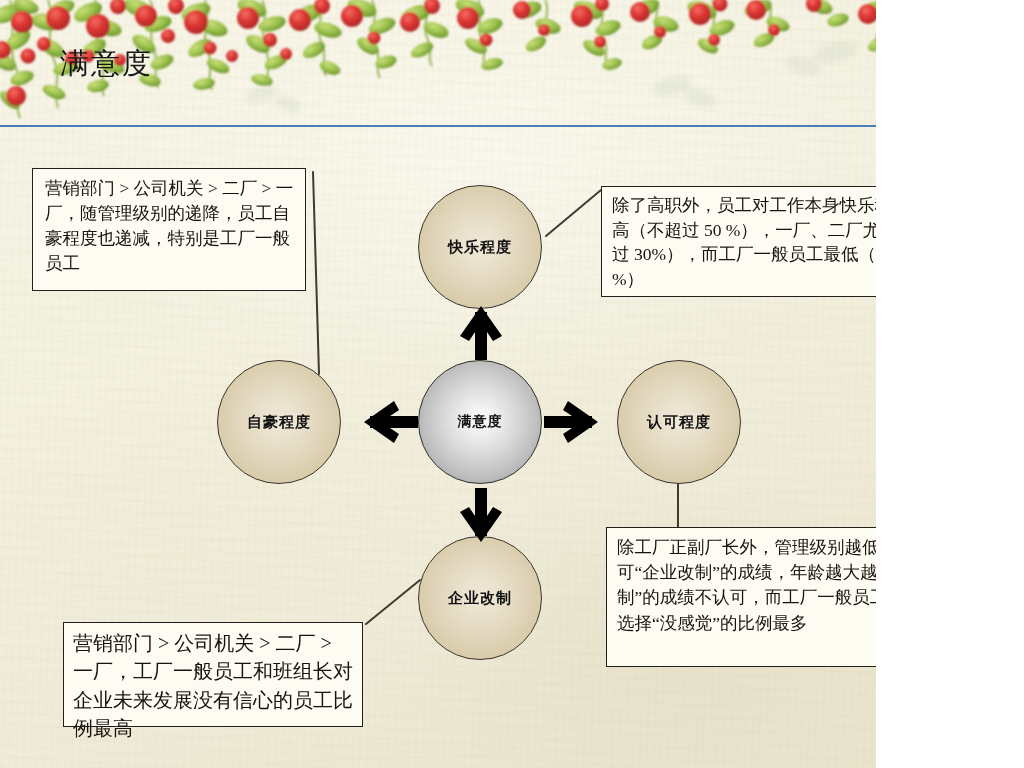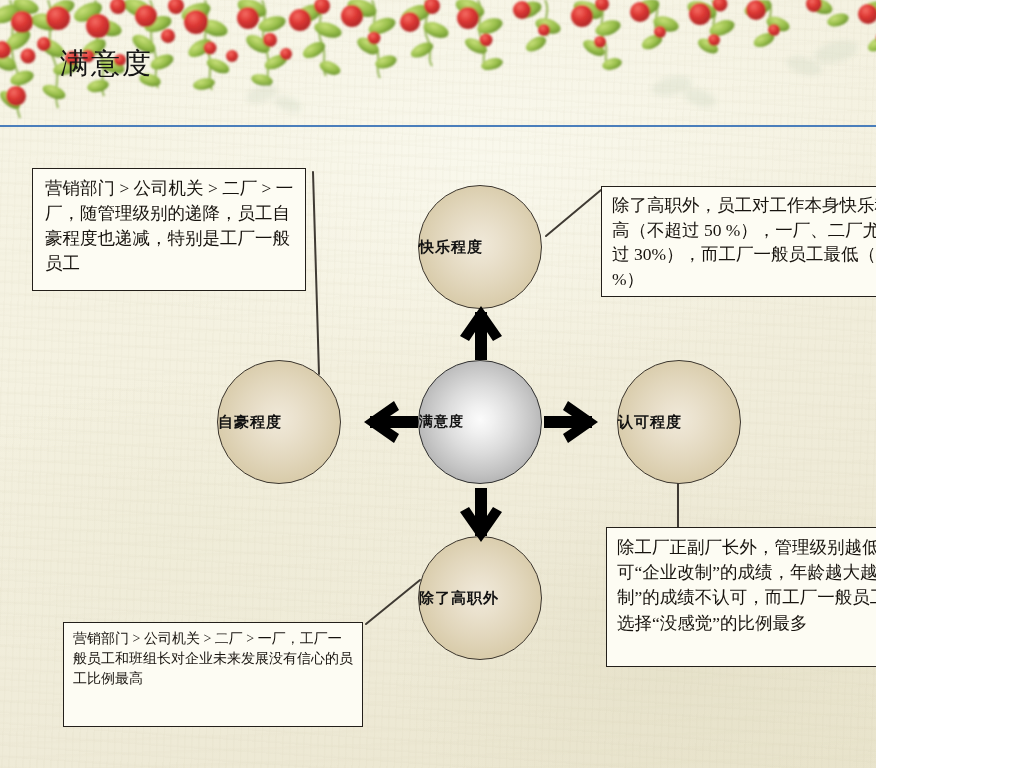--- a/index.html
+++ b/index.html
@@ -39,21 +39,21 @@
     position:absolute;left:0;top:125px;width:1024px;height:2px;
     background:#4a7ebb;z-index:5;
   }
 
   
   #diagram{position:absolute;left:0;top:128px;width:1024px;height:640px;}
 
   .node{
     position:absolute;border-radius:50%;
     border:1.6px solid #3a342c;
-    display:flex;align-items:center;justify-content:flex-start;
+    display:flex;align-items:center;justify-content:center;
     font-family:"DejaVu Sans","Liberation Sans",sans-serif;
     color:#111;text-align:center;line-height:1.1;
     box-sizing:border-box;z-index:4;
   }
   .node-satellite{
     width:124px;height:124px;font-size:15px;font-weight:bold;letter-spacing:1px;
     background:
       radial-gradient(circle at 50% 48%, #f0e9d9 0%, #eae1cd 22%, #e2d7bd 46%, #d9ccab 70%, #cec0a0 100%);
   }
   .node-center{
@@ -74,21 +74,21 @@
     position:absolute;box-sizing:border-box;
     background:#fdfcf3;border:1.6px solid #231f1a;
     font-family:"Liberation Serif","DejaVu Serif",serif;
     color:#17130e;z-index:7;
   }
   .callout .txt{display:block;}
 
   #c-tl{left:32px;top:168px;width:274px;height:123px;padding:7px 9px 0 12px;font-size:17.5px;line-height:1.42;}
   #c-tr{left:601px;top:186px;width:371px;height:111px;padding:6px 10px 0 10px;font-size:17.5px;line-height:1.40;}
   #c-br{left:606px;top:527px;width:380px;height:140px;padding:7px 10px 0 10px;font-size:17.5px;line-height:1.44;}
-  #c-bl{left:63px;top:622px;width:300px;height:105px;padding:6px 9px 0 9px;font-size:14px;line-height:1.42;}
+  #c-bl{left:63px;top:622px;width:300px;height:105px;padding:6px 9px 0 9px;font-size:20px;line-height:1.42;}
 
   svg.overlay{position:absolute;left:0;top:0;width:1024px;height:768px;pointer-events:none;}
   #leaders{z-index:3;}
   #arrows{z-index:5;}
 </style>
 </head>
 <body>
 
 <div id="slide">
 
@@ -306,21 +306,21 @@
 
     <div class="node node-satellite" id="n-right">
       <span>认可程度</span>
     </div>
 
     <div class="node node-satellite" id="n-left">
       <span>自豪程度</span>
     </div>
 
     <div class="node node-satellite" id="n-bottom">
-      <span>除了高职外</span>
+      <span>企业改制</span>
     </div>
 
     <div class="node node-center" id="n-center">
       <span>满意度</span>
     </div>
   </div>
 
   <svg id="arrows" class="overlay" viewBox="0 0 1024 768">
     <g fill="#000000">
 

